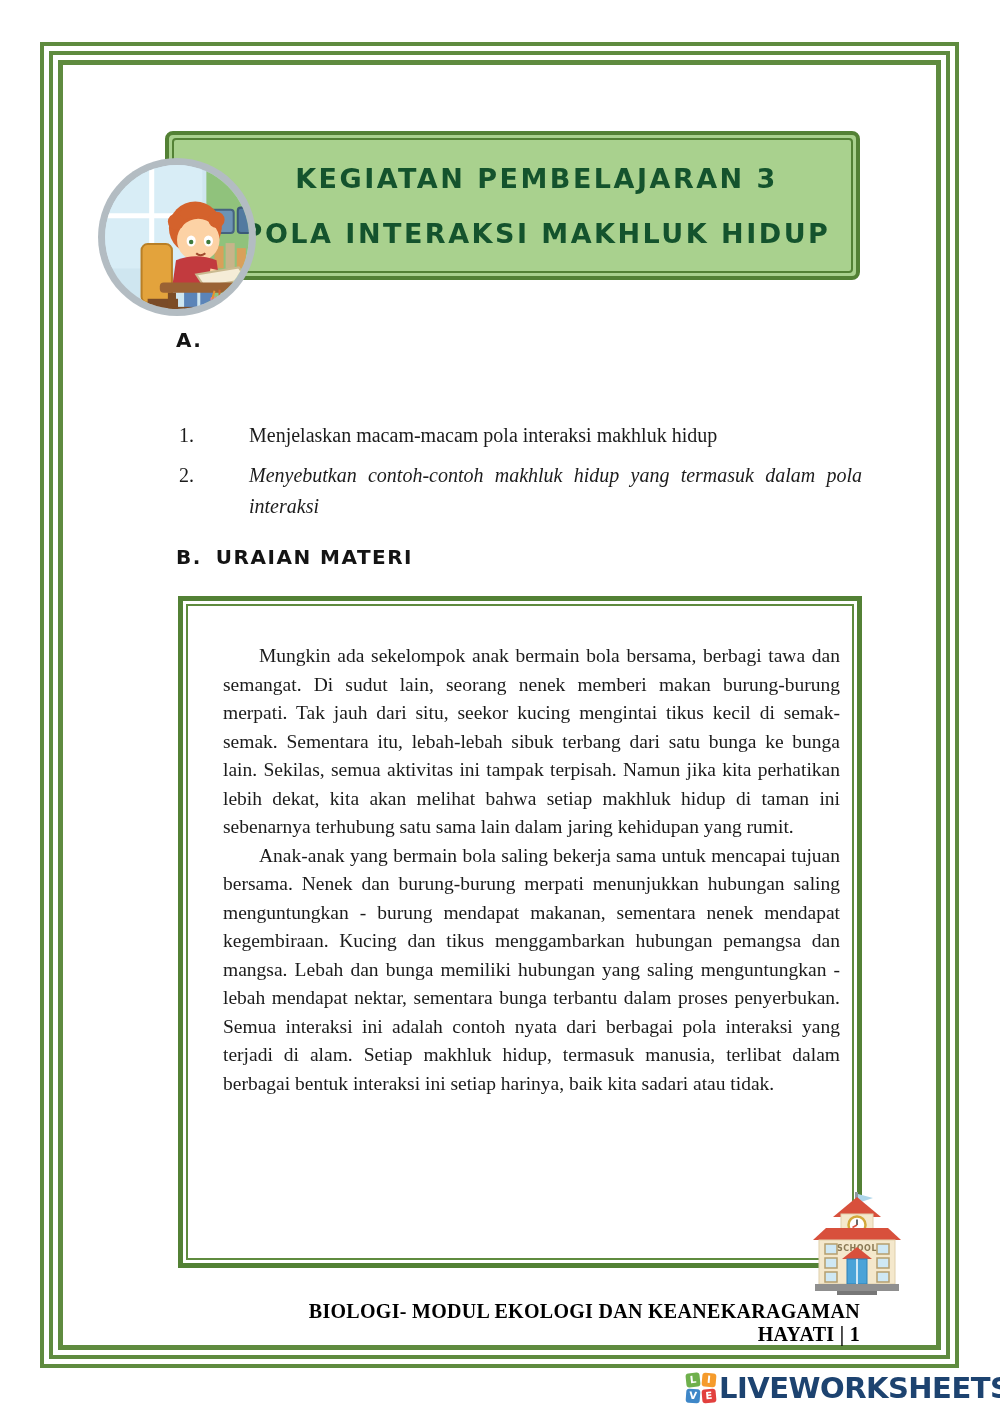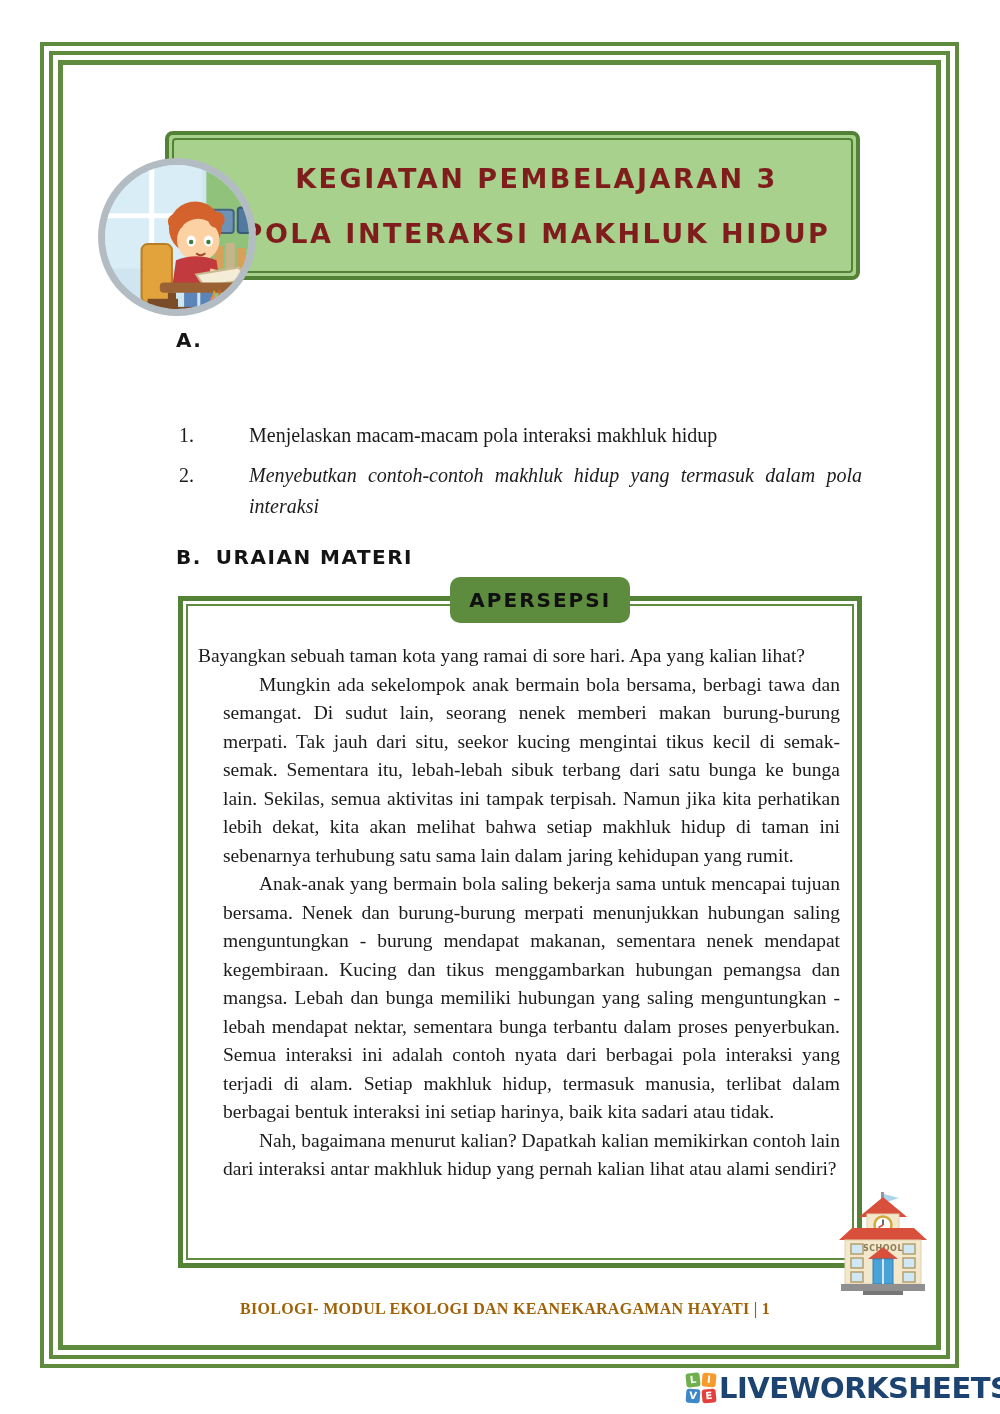--- a/index.html
+++ b/index.html
@@ -12,21 +12,21 @@
   .frame1 { position:absolute; left:40px; right:41px; top:42px; bottom:46px; border:4px solid #5f8b3f; }
   .frame2 { position:absolute; left:49px; right:50px; top:51px; bottom:55px; border:4px solid #5f8b3f; }
   .frame3 { position:absolute; left:58px; right:59px; top:60px; bottom:64px; border:5px solid #5f8b3f; }
 
   
   .banner { position:absolute; left:165px; top:131px; width:695px; height:149px;
             background:#a9d18e; border:4px solid #538135; border-radius:8px; }
   .banner::after { content:""; position:absolute; inset:3px; border:2px solid #538135; border-radius:4px; }
   .banner-inner { position:absolute; inset:0; display:flex; flex-direction:column; align-items:center;
                   justify-content:center; gap:24px; padding-left:48px; }
-  .banner-title { font-family:"DejaVu Sans", sans-serif; font-weight:bold; color:#7f1d1d;
+  .banner-title { font-family:"DejaVu Sans", sans-serif; font-weight:bold; color:#14532d;
                   letter-spacing:2.5px; white-space:pre; }
   .t1 { font-size:27px; }
   .t2 { font-size:27px; }
 
   
   .boy-wrap { position:absolute; left:97px; top:157px; width:160px; height:160px; z-index:3; }
 
   
   .hand { font-family:"DejaVu Sans", sans-serif; font-weight:bold; color:#141414;
           letter-spacing:1.5px; white-space:pre; display:flex; gap:14px; }
@@ -50,26 +50,26 @@
   .apersepsi-tab { position:absolute; left:53%; top:-24px; transform:translateX(-50%);
                    width:180px; height:46px; background:#5e8c3f; border-radius:10px; z-index:4;
                    display:flex; align-items:center; justify-content:center;
                    font-family:"DejaVu Sans", sans-serif; font-weight:bold; font-size:20px;
                    letter-spacing:2px; color:#101010; }
   .apersepsi-body { position:absolute; inset:5px; padding:36px 12px 0 10px; overflow:hidden; }
   .apersepsi-body p { font-size:19.5px; line-height:28.5px; text-align:justify; }
   .apersepsi-body p.ind { text-indent:36px;margin-left:25px; }
 
   
-  .school-wrap { position:absolute; left:838px; top:1192px; width:90px; height:104px; z-index:5; }
-
-  
-  .footer { position:absolute; left:240px; top:1300px; width:620px; text-align:left;
-            font-family:"Liberation Serif", serif; font-weight:bold; font-size:16px;
-            color:#a16207; letter-spacing:0.3px; }
+  .school-wrap { position:absolute; left:812px; top:1192px; width:90px; height:104px; z-index:5; }
+
+  
+  .footer { position:absolute; left:240px; top:1300px; width:620px; text-align:right;
+            font-family:"Liberation Serif", serif; font-weight:bold; font-size:20px;
+            color:#000000; letter-spacing:0.3px; }
 
   
   .lw-logo { position:absolute; left:686px; top:1367px; height:42px; display:flex; align-items:center; gap:3px; }
   .lw-tiles { display:grid; grid-template-columns:14px 14px; grid-template-rows:14px 14px; gap:2px; }
   .lw-tile { border-radius:3px; display:flex; align-items:center; justify-content:center;
              color:#fff; font-family:"DejaVu Sans", sans-serif; font-weight:bold; font-size:10px; line-height:1; }
   .lw-tile:nth-child(1){ transform:rotate(-6deg); }
   .lw-tile:nth-child(2){ transform:rotate(5deg); }
   .lw-tile:nth-child(3){ transform:rotate(4deg); }
   .lw-tile:nth-child(4){ transform:rotate(-5deg); }
@@ -154,26 +154,23 @@
       <span class="obj-text justify">Menyebutkan contoh-contoh makhluk hidup yang termasuk dalam pola interaksi</span>
     </div>
   </div>
 
   <div class="hand heading-b">
     <span>B.</span>
     <span>URAIAN MATERI</span>
   </div>
 
   <div class="apersepsi-box">
-    <div class="apersepsi-tab">APERSEPSI</div>
     <div class="apersepsi-body serif">
-      <p>Bayangkan sebuah taman kota yang ramai di sore hari. Apa yang kalian lihat?</p>
       <p class="ind">Mungkin ada sekelompok anak bermain bola bersama, berbagi tawa dan semangat. Di sudut lain, seorang nenek memberi makan burung-burung merpati. Tak jauh dari situ, seekor kucing mengintai tikus kecil di semak-semak. Sementara itu, lebah-lebah sibuk terbang dari satu bunga ke bunga lain. Sekilas, semua aktivitas ini tampak terpisah. Namun jika kita perhatikan lebih dekat, kita akan melihat bahwa setiap makhluk hidup di taman ini sebenarnya terhubung satu sama lain dalam jaring kehidupan yang rumit.</p>
       <p class="ind">Anak-anak yang bermain bola saling bekerja sama untuk mencapai tujuan bersama. Nenek dan burung-burung merpati menunjukkan hubungan saling menguntungkan - burung mendapat makanan, sementara nenek mendapat kegembiraan. Kucing dan tikus menggambarkan hubungan pemangsa dan mangsa. Lebah dan bunga memiliki hubungan yang saling menguntungkan - lebah mendapat nektar, sementara bunga terbantu dalam proses penyerbukan. Semua interaksi ini adalah contoh nyata dari berbagai pola interaksi yang terjadi di alam. Setiap makhluk hidup, termasuk manusia, terlibat dalam berbagai bentuk interaksi ini setiap harinya, baik kita sadari atau tidak.</p>
-      <p class="ind">Nah, bagaimana menurut kalian? Dapatkah kalian memikirkan contoh lain dari interaksi antar makhluk hidup yang pernah kalian lihat atau alami sendiri?</p>
     </div>
   </div>
 
   <div class="school-wrap">
     <svg width="90" height="104" viewBox="0 0 88 104">
       <rect x="42" y="0" width="3" height="16" fill="#8f98a0"></rect>
       <polygon points="45,2 60,6 45,11" fill="#aed6ea"></polygon>
       <polygon points="20,25 44,5 68,25" fill="#d8503c"></polygon>
       <rect x="28" y="22" width="32" height="26" fill="#f4e8cc" stroke="#e0d0ac" stroke-width="1"></rect>
       <circle cx="44" cy="33" r="8.5" fill="#ffffff" stroke="#d3a93c" stroke-width="2.5"></circle>

